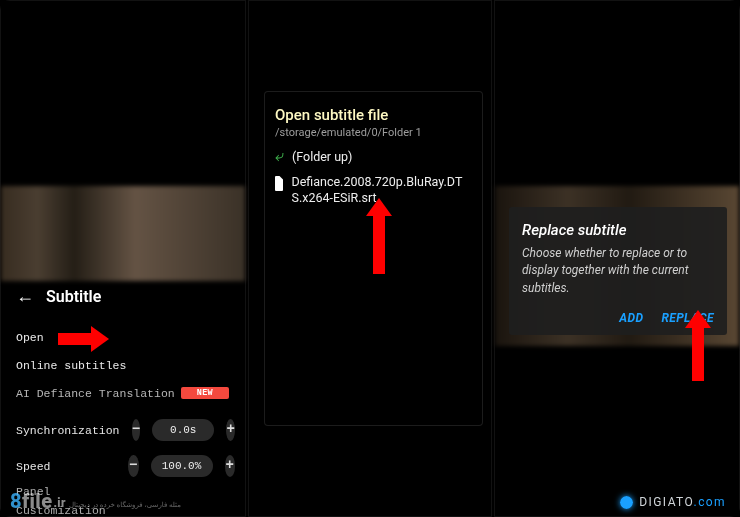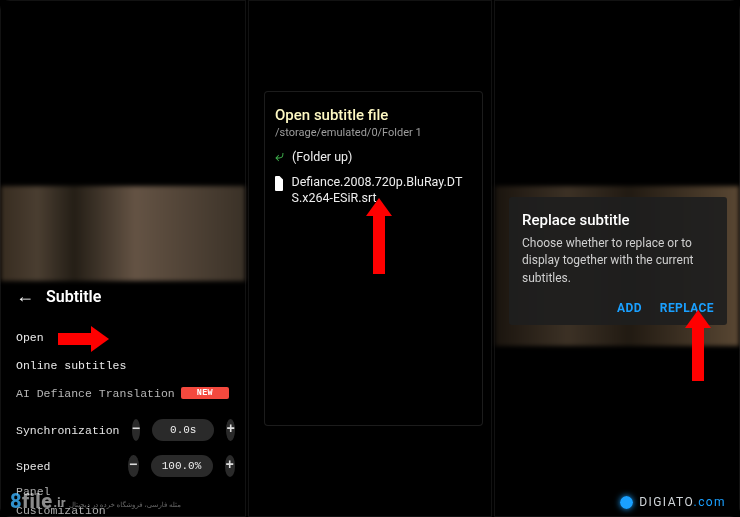--- a/index.html
+++ b/index.html
@@ -74,24 +74,25 @@
   .icon-file:after { content:""; position:absolute; top:0; right:0; width:4px; height:4px; background:#000; clip-path: polygon(100% 0,100% 100%,0 0); }
   .file-name { line-height: 1.3; word-break: break-all; }
 
   
   .video-bg-right {
     position: absolute; left: 0; right: 0; top: 185px; height: 160px;
     background: linear-gradient(90deg,#1a140e 0%,#3c3125 30%,#211a12 55%,#594733 100%);
     filter: blur(2px);
   }
   .dialog-replace {
-    position: absolute; top: 196px; left: 14px; right: 12px;
+    position: absolute; top: 206px; left: 14px; right: 12px;
     background: rgba(30,30,30,0.92);
     border-radius: 3px;
     padding: 14px 13px 10px 13px;
+    font-style: italic;
   }
   .dlg2-title { font-size: 15px; font-weight: 500; }
   .dlg2-body  { font-size: 12px; color: #cfcfcf; margin-top: 6px; line-height: 1.45; }
   .dlg2-actions { display: flex; justify-content: flex-end; gap: 18px; margin-top: 14px; }
   .dlg2-btn { font-size: 12px; font-weight: 700; letter-spacing: .4px; color: #1aa0ff; }
 
   
   .arrow { position: absolute; pointer-events: none; }
   .arrow .shaft { position: absolute; background: #ff0000; }
   .arrow .head  { position: absolute; width: 0; height: 0; }

